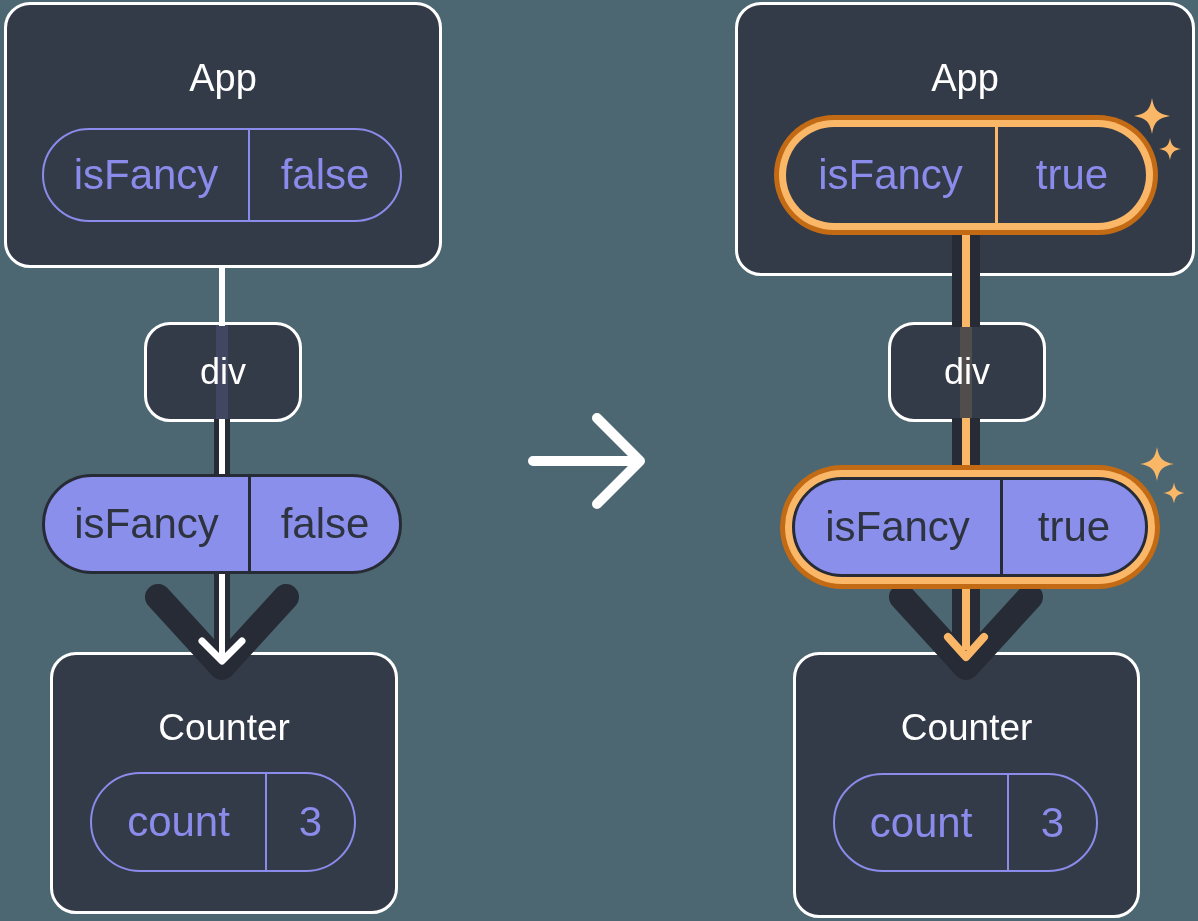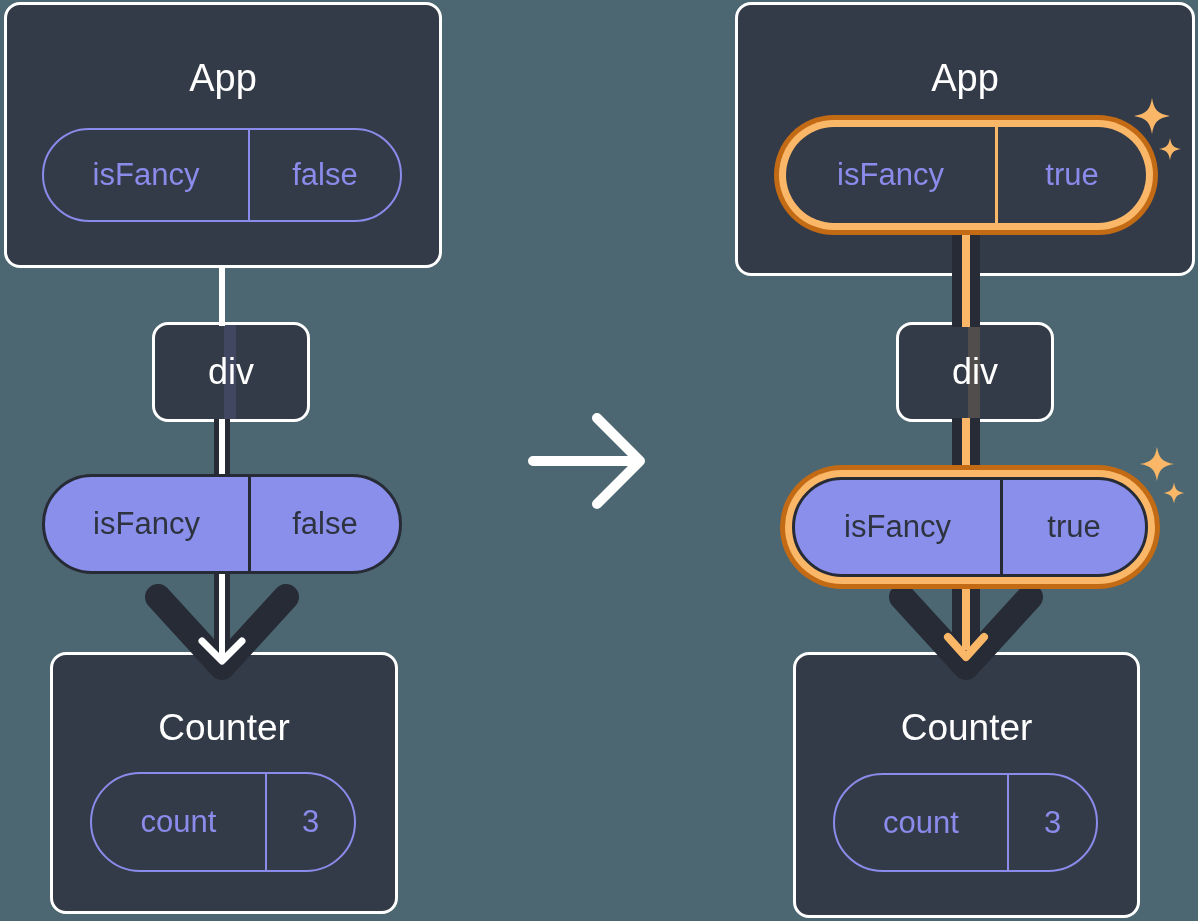--- a/index.html
+++ b/index.html
@@ -3,38 +3,38 @@
 <meta charset="utf-8">
 <style>
   html,body { margin:0; padding:0; background:#4C6771; }
   .canvas {
     position:relative; width:1198px; height:921px;
     background:#4C6771; overflow:hidden;
     font-family:"Liberation Sans", sans-serif;
   }
   .node {
     position:absolute; background:#343B48;
-    border:3px solid #FFFFFF; border-radius:16px;
+    border:3px solid #FFFFFF; border-radius:26px;
     z-index:1; box-sizing:border-box;
   }
   .node-title {
     position:absolute; left:0; right:0; text-align:center;
     color:#FFFFFF; font-weight:500; font-size:38px;
   }
   .div-node {
     display:flex; align-items:center; justify-content:center;
-    color:#FFFFFF; font-size:36px; font-weight:500;margin-left:8px;
+    color:#FFFFFF; font-size:36px; font-weight:500;
   }
   .ghost { position:absolute; top:0; bottom:0; width:12px; left:69px; }
   .ghost-purple { background:rgba(138,143,236,0.15); }
   .ghost-orange { background:rgba(250,183,104,0.15); }
   .overlay { position:absolute; left:0; top:0; z-index:2; }
   .pill {
     position:absolute; display:flex; align-items:stretch;
-    border-radius:999px; z-index:3; box-sizing:border-box; font-size:31px;
+    border-radius:999px; z-index:3; box-sizing:border-box; font-size:42px;
   }
   .seg { display:flex; align-items:center; justify-content:center; }
   .outline-pill { border:2.5px solid #8A8BEA; color:#8A8BEA; background:transparent; }
   .outline-pill .seg2 { border-left:2.5px solid #8A8BEA; }
   .filled-pill { background:#8A8FEC; border:3px solid #262B36; color:#2E3340; }
   .filled-pill .seg2 { border-left:3px solid #262B36; }
   .hl { box-shadow:0 0 0 7px #FAB768, 0 0 0 12px #C36A15; }
   .hl-dark { background:#343B48; color:#8A8BEA; }
   .hl-dark .seg2 { border-left:3px solid #FAB768; }
   .bold { font-weight:400; }

